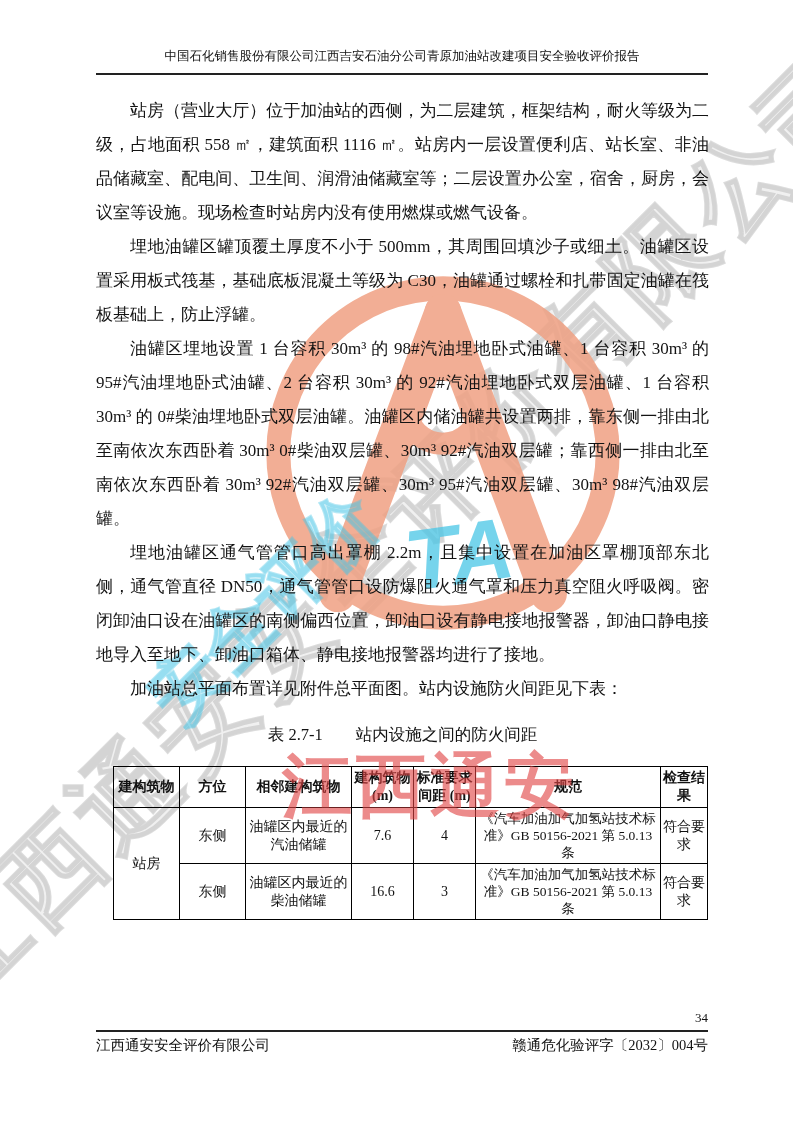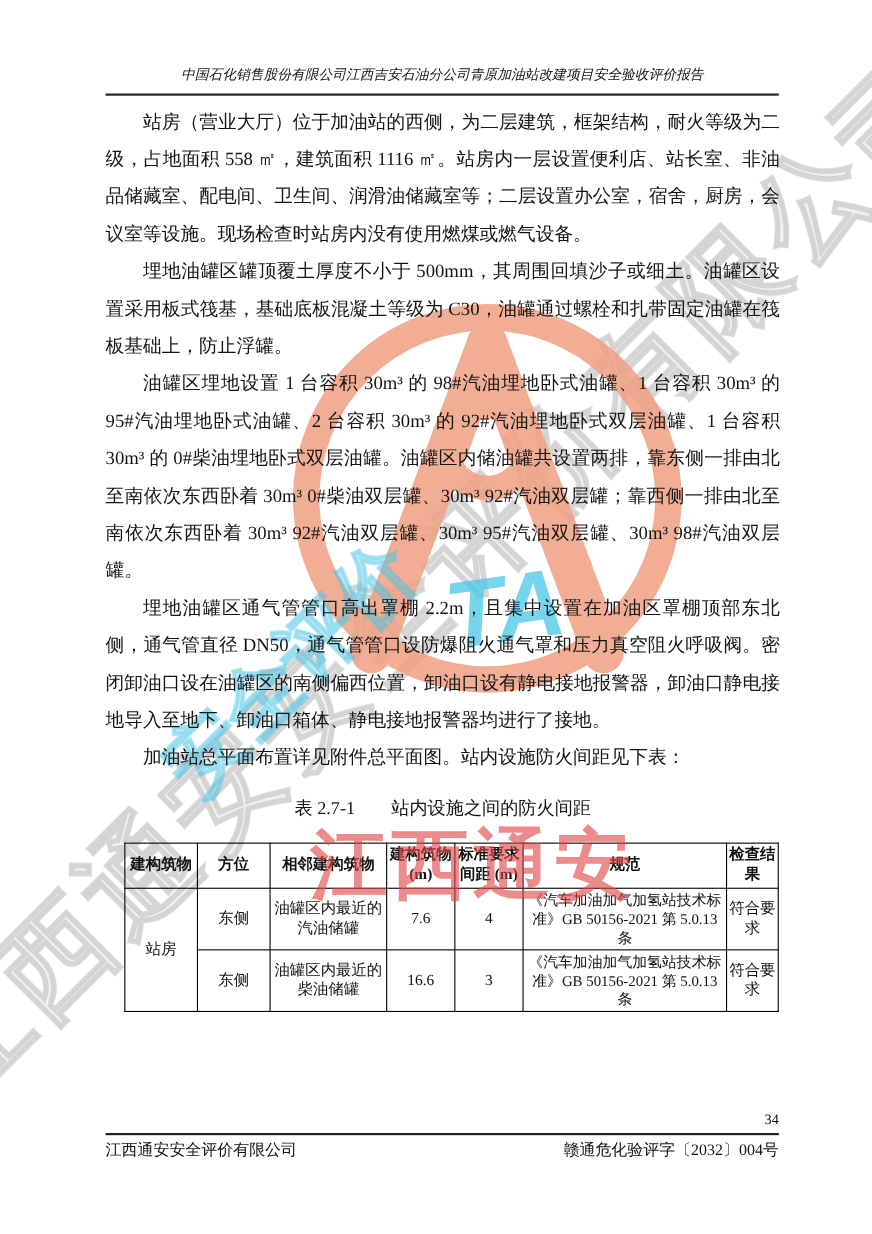--- a/index.html
+++ b/index.html
@@ -42,21 +42,21 @@
   .wm-red {
     position:absolute; left:282px; top:718px; z-index:3;
     font-family:"Liberation Sans",sans-serif;
     font-size: 70px; font-weight: bold; letter-spacing: 4px;
     color: rgba(224,68,68,0.62);
     white-space:nowrap;
     margin-top:22px;
   }
 
   
-  .header { position:absolute; left:96px; top:60px; width:612px; z-index:2;font-style:italic; }
+  .header { position:absolute; left:96px; top:48px; width:612px; z-index:2; }
   .header-title {
     text-align:center; font-size:12.5px; color:#111;
     font-family:"Liberation Serif",serif;
   }
   .header-rule { margin-top:8px; height:2px; background:#222; }
 
   
   .content { position:absolute; left:96px; top:94px; width:613px; z-index:2; }
   .content p {
     margin:0; text-indent:2em; text-align:justify;

